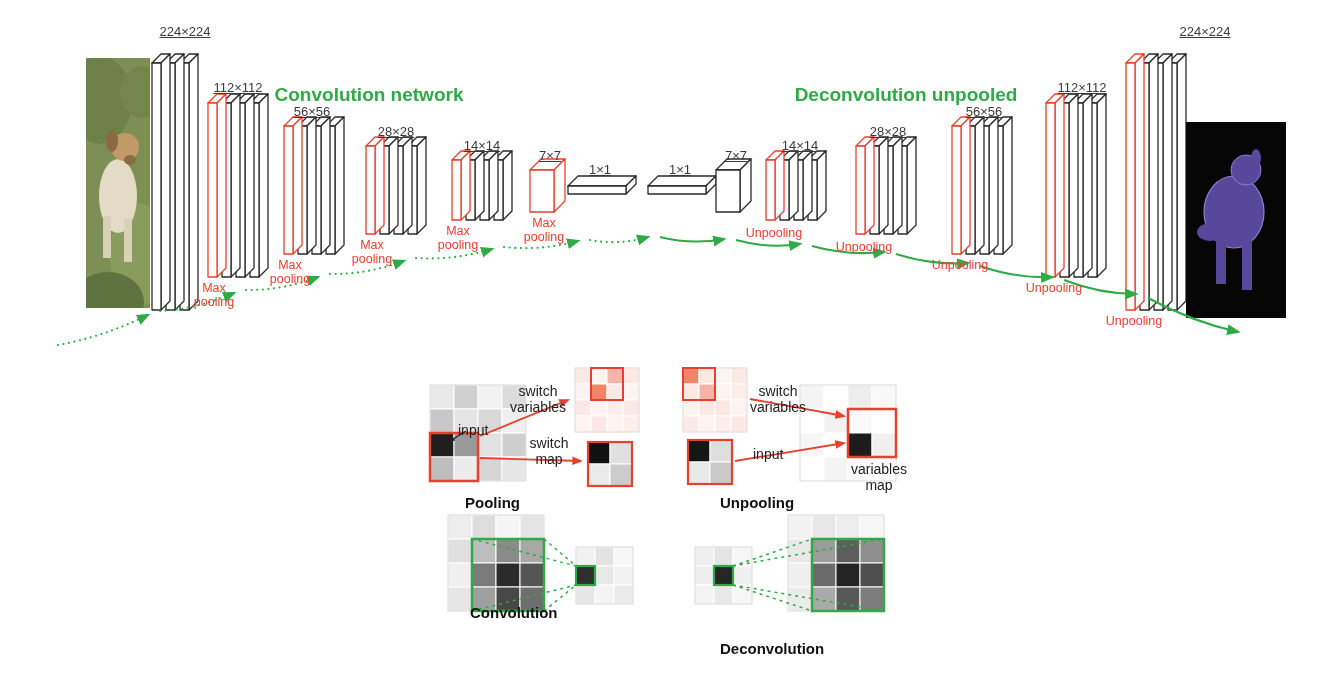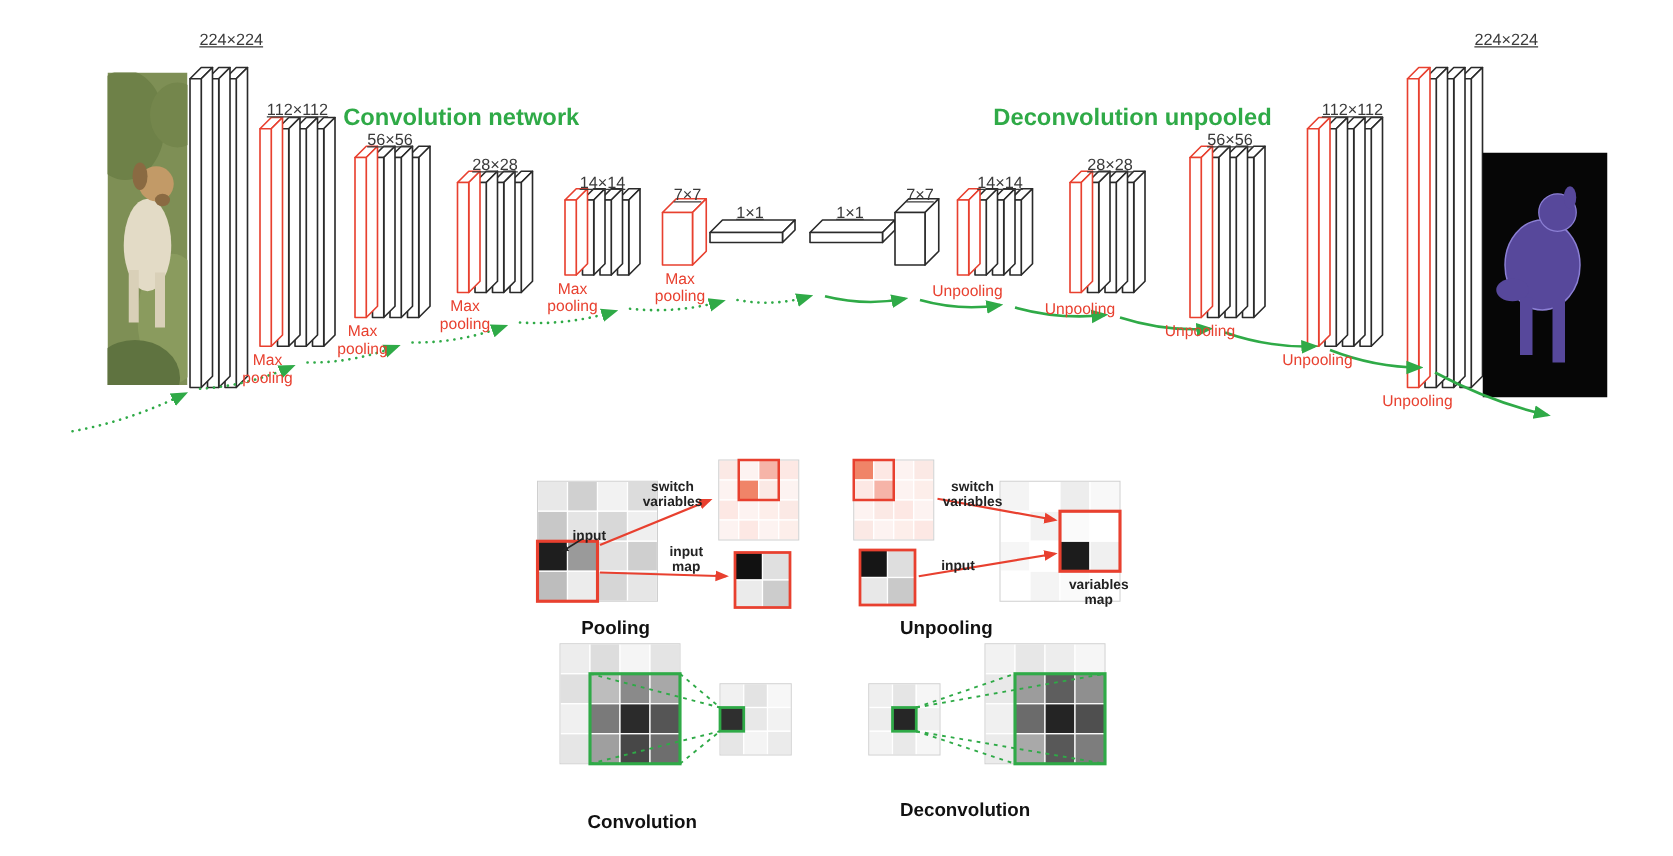--- a/index.html
+++ b/index.html
@@ -7,21 +7,21 @@
     position:relative;width:1338px;height:685px;background:#ffffff;overflow:hidden;
     font-family:"Liberation Sans", sans-serif;
   }
   .canvas svg{position:absolute;left:0;top:0;}
   .lbl{position:absolute;z-index:2;}
   .size-lbl{width:70px;text-align:center;font-size:13px;color:#3a3a3a;text-decoration:underline;}
   .red-lbl{width:56px;text-align:center;font-size:12.5px;line-height:1.15;color:var(--accent-red,#e8402f);}
   .up-lbl{width:80px;text-align:center;font-size:12.5px;color:var(--accent-red,#e8402f);}
   .net-title{width:240px;text-align:center;font-size:19px;font-weight:bold;color:var(--accent-green,#2faa47);}
   .legend-title{width:140px;font-size:15px;font-weight:bold;color:#111;}
-  .tiny{font-size:11px;color:#222;line-height:1.12;font-weight:bold;}
+  .tiny{font-size:14px;color:#222;line-height:1.12;}
   .tiny.c{text-align:center;}
 </style>
 </head>
 <body>
 
 <div class="canvas">
 
   <svg id="net-svg" width="1338" height="685" viewBox="0 0 1338 685">
       <defs>
         <marker id="arrG" viewBox="0 0 10 8" refX="8" refY="4" markerWidth="6.5" markerHeight="6.5" orient="auto-start-reverse">
@@ -526,24 +526,24 @@
   <div class="lbl red-lbl" style="left:516px;top:216px;">Max pooling</div>
 
   <div class="lbl up-lbl" style="left:734px;top:226px;">Unpooling</div>
   <div class="lbl up-lbl" style="left:824px;top:240px;">Unpooling</div>
   <div class="lbl up-lbl" style="left:920px;top:258px;">Unpooling</div>
   <div class="lbl up-lbl" style="left:1014px;top:281px;">Unpooling</div>
   <div class="lbl up-lbl" style="left:1094px;top:314px;">Unpooling</div>
 
   <div class="lbl tiny" style="left:458px;top:423px;width:40px;">input</div>
   <div class="lbl tiny c" style="left:510px;top:384px;width:56px;">switch variables</div>
-  <div class="lbl tiny c" style="left:526px;top:436px;width:46px;">input map</div>
+  <div class="lbl tiny c" style="left:526px;top:436px;width:46px;">switch map</div>
   <div class="lbl legend-title" style="left:465px;top:494px;">Pooling</div>
 
   <div class="lbl tiny c" style="left:750px;top:384px;width:56px;">switch variables</div>
   <div class="lbl tiny" style="left:753px;top:447px;width:40px;">input</div>
   <div class="lbl tiny c" style="left:848px;top:462px;width:62px;">variables map</div>
   <div class="lbl legend-title" style="left:720px;top:494px;">Unpooling</div>
 
-  <div class="lbl legend-title" style="left:470px;top:649px;">Convolution</div>
+  <div class="lbl legend-title" style="left:470px;top:604px;">Convolution</div>
   <div class="lbl legend-title" style="left:720px;top:640px;">Deconvolution</div>
 
 </div>
 
 </body></html>

